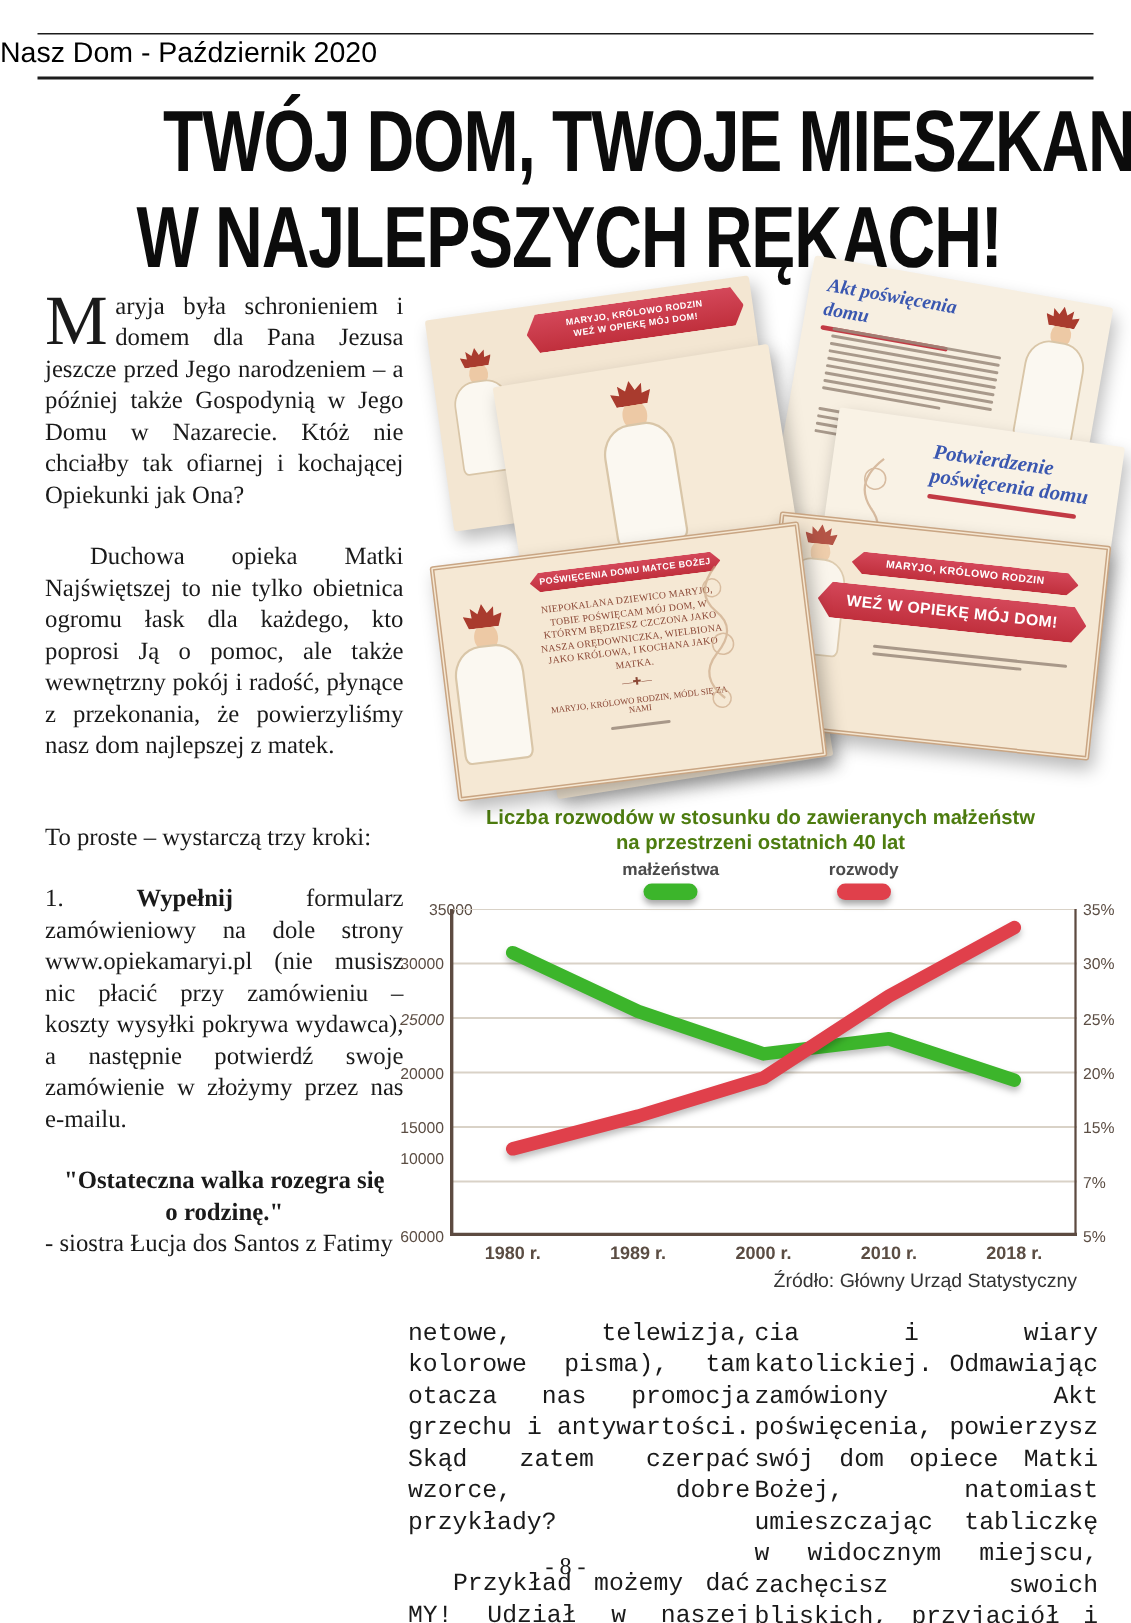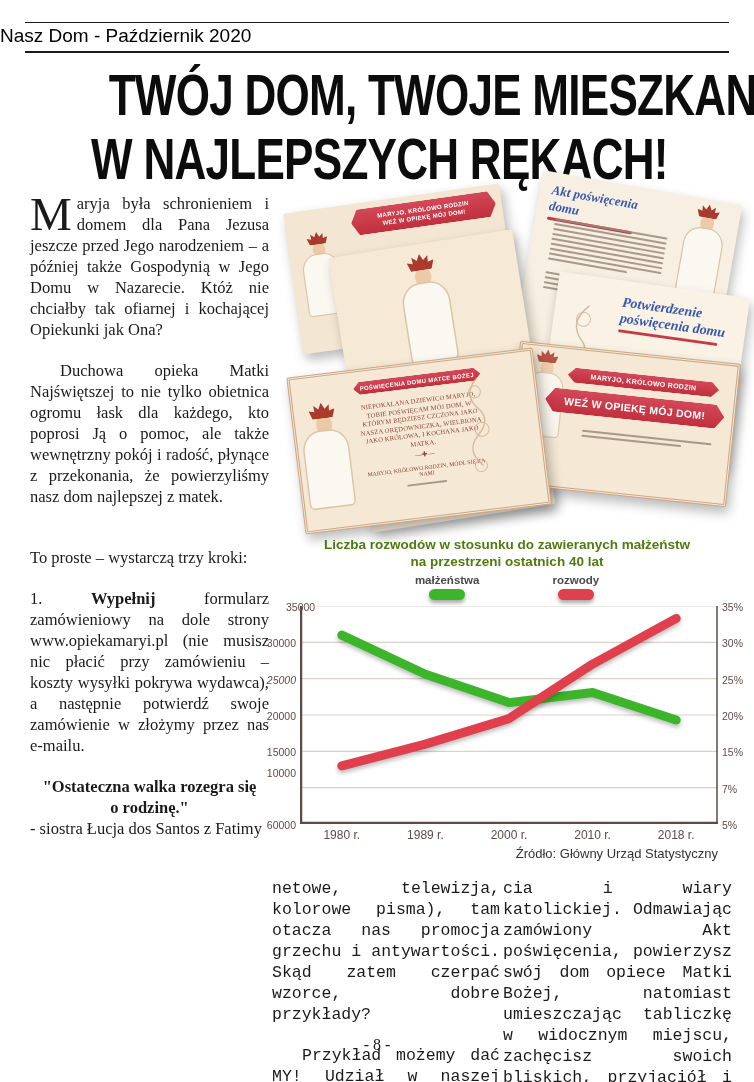--- a/index.html
+++ b/index.html
@@ -61,21 +61,21 @@
   .legend{position:absolute;left:0;right:0;top:38px;display:flex;justify-content:center;gap:73px;}
   .legend-item{text-align:center;}
   .legend-label{font-size:11.5px;font-weight:bold;color:#4a4a4a;margin-bottom:3px;}
   .legend-pill{width:36px;height:11px;border-radius:5.5px;margin:0 auto;box-shadow:0 3px 4px rgba(0,0,0,.35);}
   .plot-wrap{position:absolute;left:34px;top:70px;width:418px;height:218px;}
   .series-line{filter:drop-shadow(0 3px 2px rgba(0,0,0,.25));}
   .yticks{position:absolute;top:70px;font-size:10.5px;color:#5b4d43;}
   .yticks div{position:absolute;white-space:nowrap;}
   .yL{left:0;width:30px;text-align:right;}
   .yR{left:456px;width:26px;text-align:left;}
-  .xlabels{position:absolute;left:34px;top:292px;width:418px;font-size:12px;color:#5b4d43;height:16px;}
+  .xlabels{position:absolute;left:34px;top:292px;width:418px;font-size:12px;color:#5b4d43;height:16px;font-weight:bold;}
   .xlabels span{position:absolute;transform:translateX(-50%);white-space:nowrap;}
   .chart-src{position:absolute;left:34px;width:418px;top:310px;text-align:right;
              font-size:13px;color:#333;}
 </style>
 </head>
 <body>
 
 <div class="page">
 
   <div class="rule" style="top:22px;height:1px;"></div>

